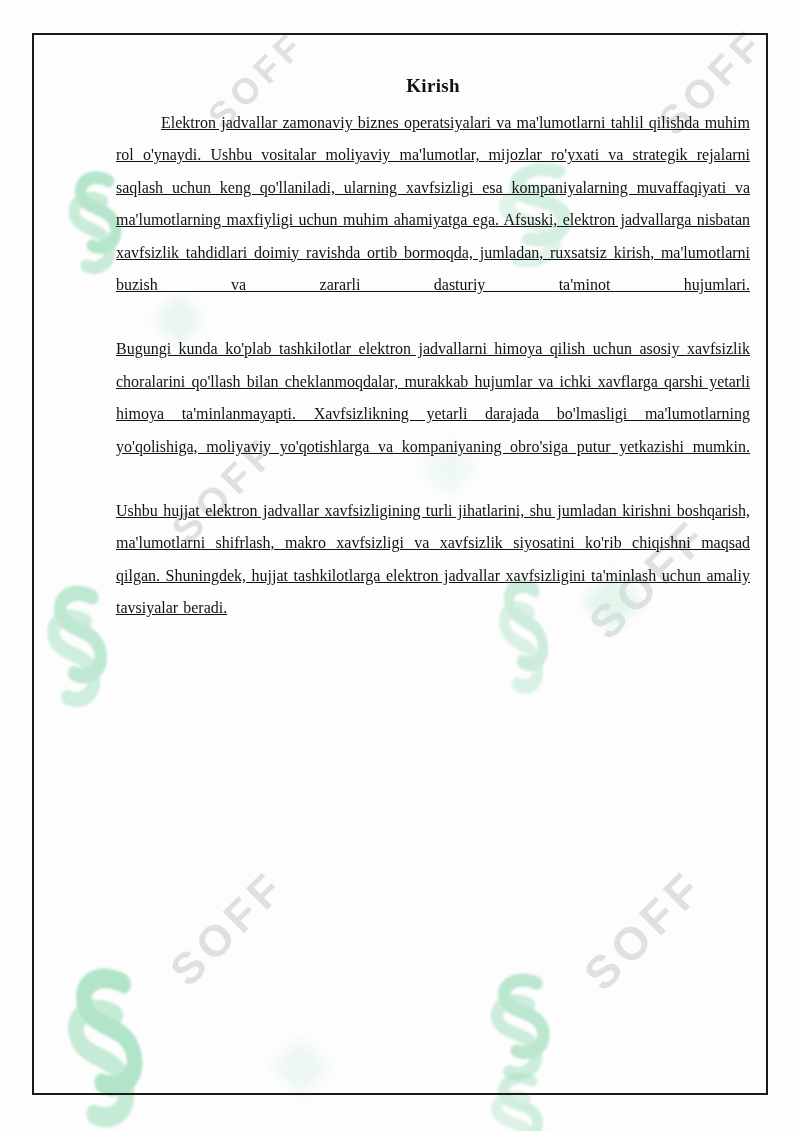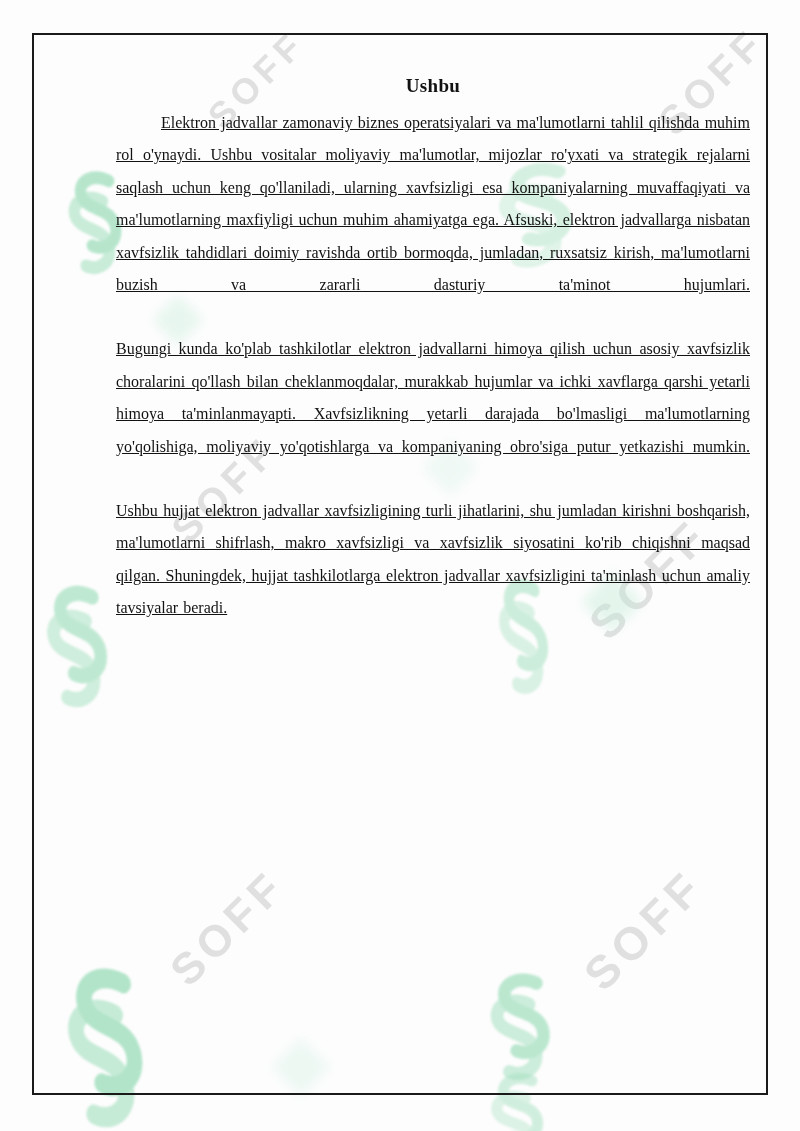--- a/index.html
+++ b/index.html
@@ -145,19 +145,19 @@
 
     <div class="diamond" style="left:160px; top:302px;  width:36px; height:36px; opacity:.35;"></div>
     <div class="diamond" style="left:590px; top:580px;  width:44px; height:44px; opacity:.4;"></div>
     <div class="diamond" style="left:430px; top:448px;  width:40px; height:40px; opacity:.22;"></div>
     <div class="diamond" style="left:280px; top:1046px; width:42px; height:42px; opacity:.25;"></div>
   </div>
 
   <div class="page-border"></div>
 
   <div class="content">
-    <h1 class="doc-title">Ushbu</h1>
+    <h1 class="doc-title">Kirish</h1>
     <p class="first stretch-last">Elektron jadvallar zamonaviy biznes operatsiyalari va ma'lumotlarni tahlil qilishda muhim rol o'ynaydi. Ushbu vositalar moliyaviy ma'lumotlar, mijozlar ro'yxati va strategik rejalarni saqlash uchun keng qo'llaniladi, ularning xavfsizligi esa kompaniyalarning muvaffaqiyati va ma'lumotlarning maxfiyligi uchun muhim ahamiyatga ega. Afsuski, elektron jadvallarga nisbatan xavfsizlik tahdidlari doimiy ravishda ortib bormoqda, jumladan, ruxsatsiz kirish, ma'lumotlarni buzish va zararli dasturiy ta'minot hujumlari.</p>
     <p class="stretch-last">Bugungi kunda ko'plab tashkilotlar elektron jadvallarni himoya qilish uchun asosiy xavfsizlik choralarini qo'llash bilan cheklanmoqdalar, murakkab hujumlar va ichki xavflarga qarshi yetarli himoya ta'minlanmayapti. Xavfsizlikning yetarli darajada bo'lmasligi ma'lumotlarning yo'qolishiga, moliyaviy yo'qotishlarga va kompaniyaning obro'siga putur yetkazishi mumkin.</p>
     <p>Ushbu hujjat elektron jadvallar xavfsizligining turli jihatlarini, shu jumladan kirishni boshqarish, ma'lumotlarni shifrlash, makro xavfsizligi va xavfsizlik siyosatini ko'rib chiqishni maqsad qilgan. Shuningdek, hujjat tashkilotlarga elektron jadvallar xavfsizligini ta'minlash uchun amaliy tavsiyalar beradi.</p>
   </div>
 
 </div>
 
 </body></html>

